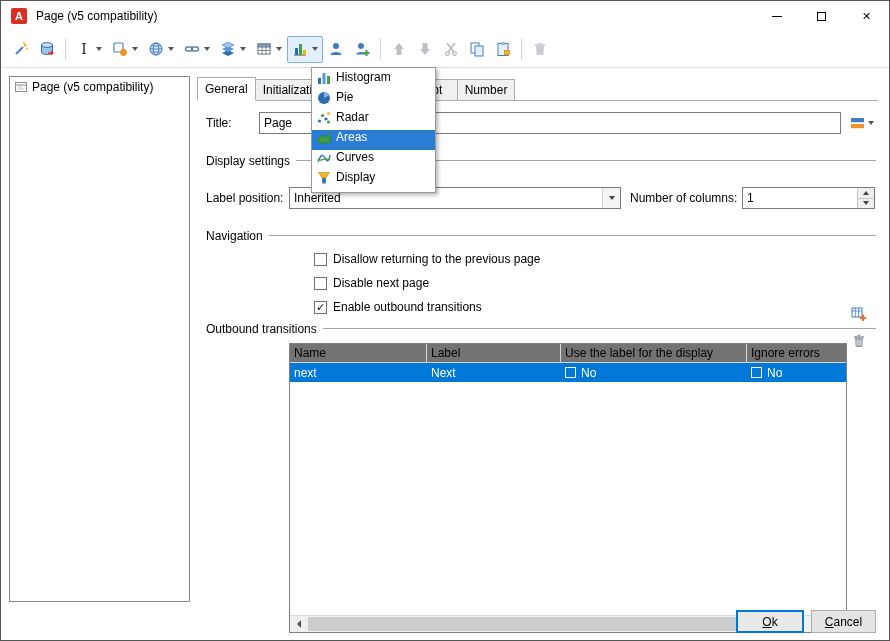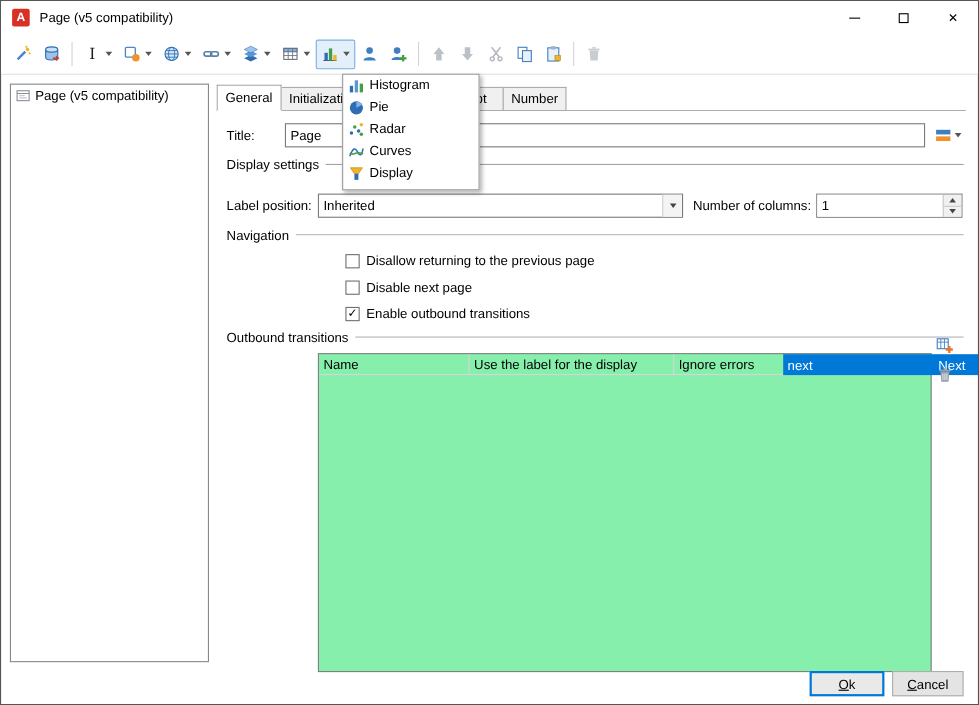--- a/index.html
+++ b/index.html
@@ -53,21 +53,21 @@
   .form { position:absolute; top:25px; left:0; right:0; bottom:0; padding:10px 2px 0 9px; background:#fff; }
   .frow { display:flex; align-items:center; }
   .flabel { white-space:nowrap; }
   .lbl-title { width:53px; }
   .lbl-pos { width:83px; }
 
   .text-input { flex:1; height:22px; border:1px solid #7a7a7a; padding:0 4px; font:inherit; background:#fff; }
   .loc-btn { width:29px; height:22px; margin-left:6px; display:flex; align-items:center; justify-content:center;
              gap:1px; border:1px solid transparent; background:#fff; cursor:default; flex:0 0 auto; }
 
-  .group { display:flex; align-items:center; margin-top:9px; }
+  .group { display:flex; align-items:center; margin-top:20px; }
   .group .gtext { margin-right:6px; white-space:nowrap; }
   .gline { flex:1; height:2px; border-top:1px solid #a3a3a3; border-bottom:1px solid #fff; }
 
   .row-pos { margin-top:19px; }
   .combo { width:332px; height:22px; border:1px solid #7a7a7a; display:flex; align-items:center; background:#fff; }
   .combo .cval { flex:1; padding:0 4px; overflow:hidden; white-space:nowrap; }
   .combo-btn { width:18px; height:100%; display:flex; align-items:center; justify-content:center;
                background:#f4f4f4; border-left:1px solid #d0d0d0; }
   .lbl-cols { margin-left:9px; }
   .spinner { margin-left:auto; margin-right:1px; width:133px; height:22px; border:1px solid #7a7a7a;
@@ -82,21 +82,21 @@
   .tri-down { width:0; height:0; border-left:3px solid transparent; border-right:3px solid transparent;
               border-top:4px solid #444; }
 
   .cb-row-line { margin-left:108px; margin-top:8px; display:flex; align-items:center; height:16px; }
   .cb { width:13px; height:13px; border:1px solid #707070; background:#fff; display:inline-flex;
         align-items:center; justify-content:center; margin-right:6px; flex:0 0 auto; font-size:11px; line-height:1; }
   .cb.checked::after { content:"\2713"; }
 
   
   .table-wrap { margin-left:83px; margin-top:7px; width:558px; height:290px;
-                border:1px solid #808080; background:#86efac; display:flex; flex-direction:row; }
+                border:1px solid #808080; background:#737373; display:flex; flex-direction:column; }
   .thead { display:flex; height:19px; border-bottom:1px solid #d6d6d6; flex:0 0 auto; }
   .th { padding:2px 4px; border-right:1px solid #d6d6d6; overflow:hidden; white-space:nowrap; }
   .c1 { width:137px; } .c2 { width:134px; } .c3 { width:186px; } .c4 { width:99px; border-right:none; }
   .trow { display:flex; height:19px; flex:0 0 auto; cursor:default; }
   .trow.selected { background:#0078d7; color:#fff; }
   .td { padding:2px 4px; overflow:hidden; white-space:nowrap; display:flex; align-items:center;text-align:right; }
   .cb-cell { width:11px; height:11px; border:1px solid #fff; background:transparent; margin-right:5px; flex:0 0 auto; }
   .tbody-fill { flex:1; background:#fff; }
   .hscroll { height:17px; background:#f0f0f0; border-top:1px solid #dcdcdc; display:flex; align-items:stretch; flex:0 0 auto; }
   .sb-btn { width:17px; display:flex; align-items:center; justify-content:center; }
@@ -348,20 +348,21 @@
       </div>
 
       <div class="group" style="margin-top:7px;">
         <span class="gtext">Outbound transitions</span>
         <span class="gline"></span>
       </div>
 
       <div class="table-wrap">
         <div class="thead">
           <div class="th c1">Name</div>
+          <div class="th c2">Label</div>
           <div class="th c3">Use the label for the display</div>
           <div class="th c4">Ignore errors</div>
         </div>
         <div class="trow selected">
           <div class="td c1">next</div>
           <div class="td c2">Next</div>
           <div class="td c3">
             <span class="cb-cell"></span>
             <span>No</span>
           </div>
@@ -432,20 +433,26 @@
     <div class="menu-item">
       <svg class="svg16" viewBox="0 0 16 16">
           <circle cx="3.5" cy="11" r="1.6" fill="#2e6db4"></circle>
           <circle cx="6.5" cy="5.5" r="1.6" fill="#43a047"></circle>
           <circle cx="10" cy="9" r="1.6" fill="#2e6db4"></circle>
           <circle cx="12.5" cy="3.5" r="1.6" fill="#f0b429"></circle>
           <circle cx="12.5" cy="12" r="1.6" fill="#43a047"></circle>
         </svg>
       <span>Radar</span>
     </div>
+    <div class="menu-item selected">
+      <svg class="svg16" viewBox="0 0 16 16">
+          <path d="M2 13 L2 9 L6 5 L9 8 L14 3 L14 13 Z" fill="#3f9c3f" stroke="#2c7d2c" stroke-width=".7"></path>
+        </svg>
+      <span>Areas</span>
+    </div>
     <div class="menu-item">
       <svg class="svg16" viewBox="0 0 16 16">
           <path d="M2 12 C5 4 7 4 9 8 S13 12 14 5" stroke="#2e6db4" fill="none" stroke-width="1.4"></path>
           <path d="M2 9 C5 13 8 6 14 10" stroke="#43a047" fill="none" stroke-width="1.4"></path>
         </svg>
       <span>Curves</span>
     </div>
     <div class="menu-item">
       <svg class="svg16" viewBox="0 0 16 16">
           <path d="M2.5 2.5 L13.5 2.5 L9.8 8 L6.2 8 Z" fill="#f0b429" stroke="#b88a10" stroke-width=".6"></path>

